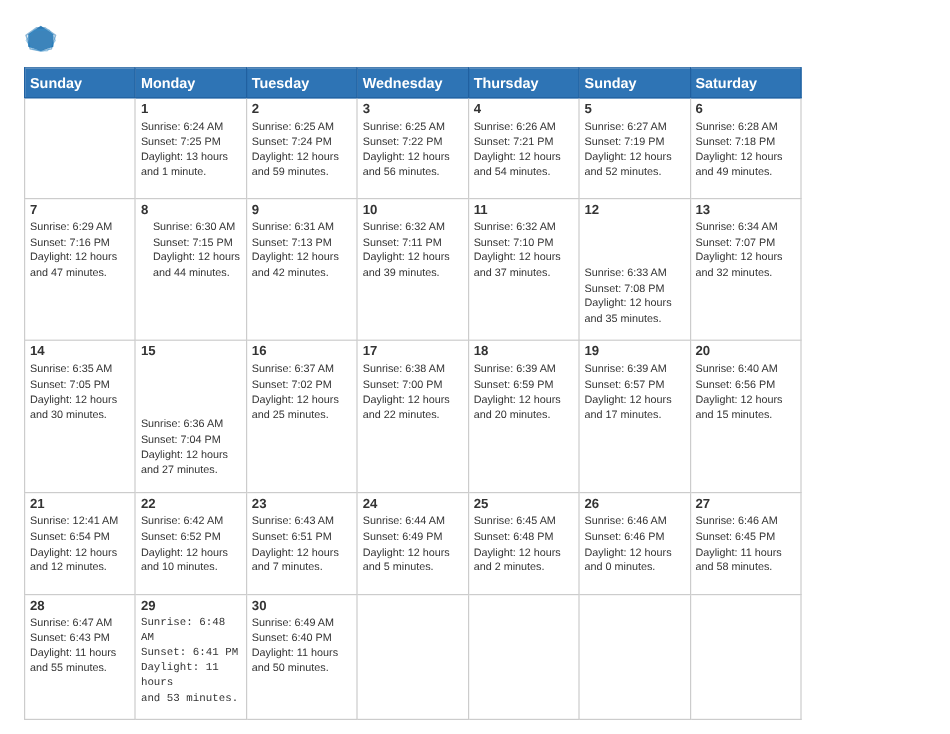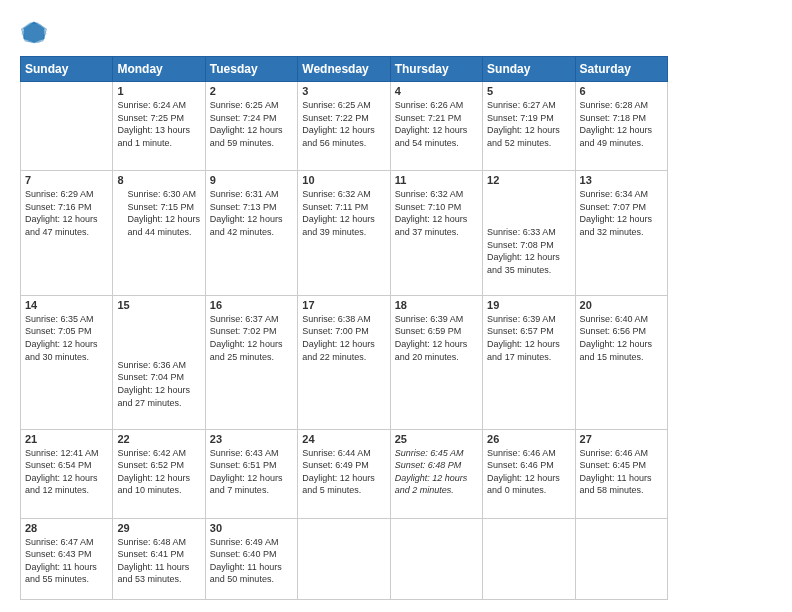--- a/index.html
+++ b/index.html
@@ -305,21 +305,21 @@
           </td>
           <td>
             <div class="day-num">24</div>
             <div class="day-info" style="white-space: pre-line;">Sunrise: 6:44 AM
 Sunset: 6:49 PM
 Daylight: 12 hours
 and 5 minutes.</div>
           </td>
           <td>
             <div class="day-num">25</div>
-            <div class="day-info" style="white-space: pre-line; font-style: italic;">Sunrise: 6:45 AM
+            <div class="day-info" style="white-space: pre-line;">Sunrise: 6:45 AM
 Sunset: 6:48 PM
 Daylight: 12 hours
 and 2 minutes.</div>
           </td>
           <td>
             <div class="day-num">26</div>
             <div class="day-info" style="white-space: pre-line;">Sunrise: 6:46 AM
 Sunset: 6:46 PM
 Daylight: 12 hours
 and 0 minutes.</div>
@@ -335,21 +335,21 @@
         <tr class="last-row">
           <td>
             <div class="day-num">28</div>
             <div class="day-info" style="white-space: pre-line;">Sunrise: 6:47 AM
 Sunset: 6:43 PM
 Daylight: 11 hours
 and 55 minutes.</div>
           </td>
           <td>
             <div class="day-num">29</div>
-            <div class="day-info" style="white-space: pre-line;">Sunrise: 6:48 AM
+            <div class="day-info" style="white-space: pre-line; font-family: Liberation Mono, monospace;">Sunrise: 6:48 AM
 Sunset: 6:41 PM
 Daylight: 11 hours
 and 53 minutes.</div>
           </td>
           <td>
             <div class="day-num">30</div>
             <div class="day-info" style="white-space: pre-line;">Sunrise: 6:49 AM
 Sunset: 6:40 PM
 Daylight: 11 hours
 and 50 minutes.</div>

